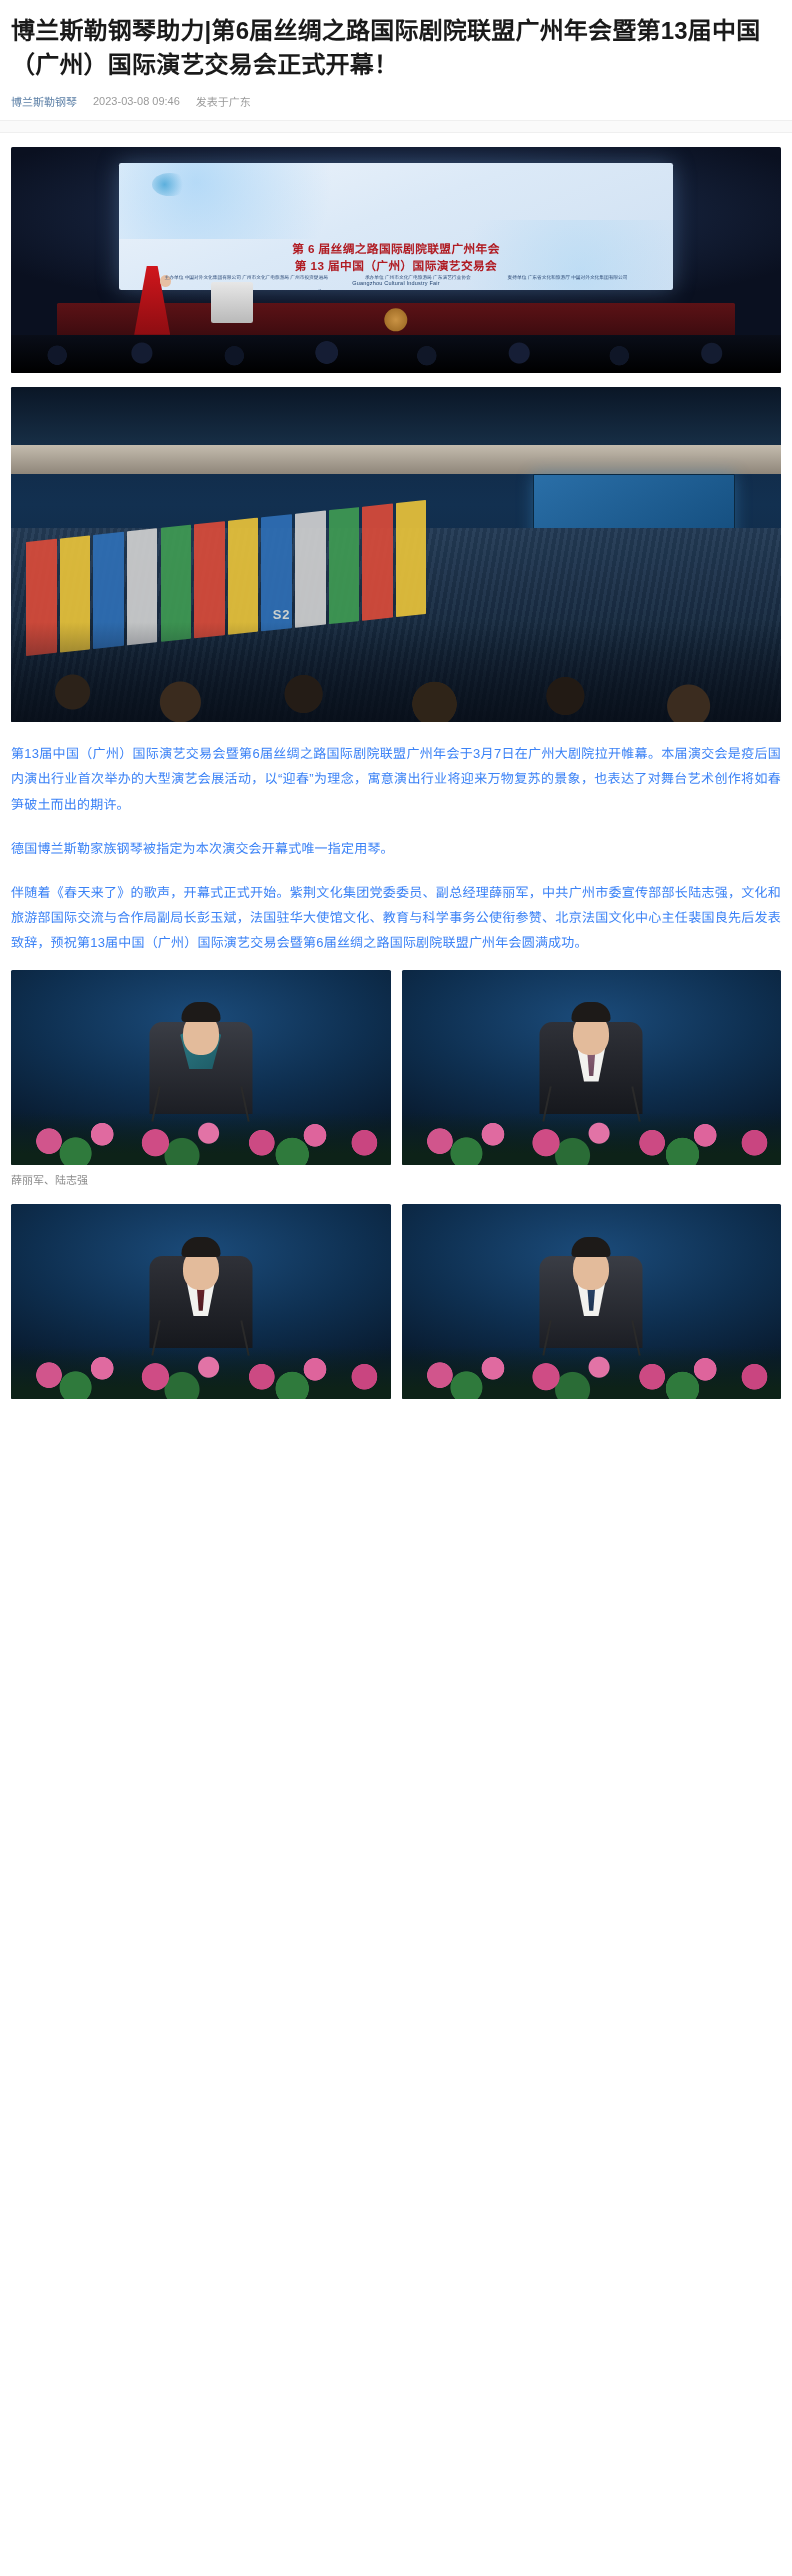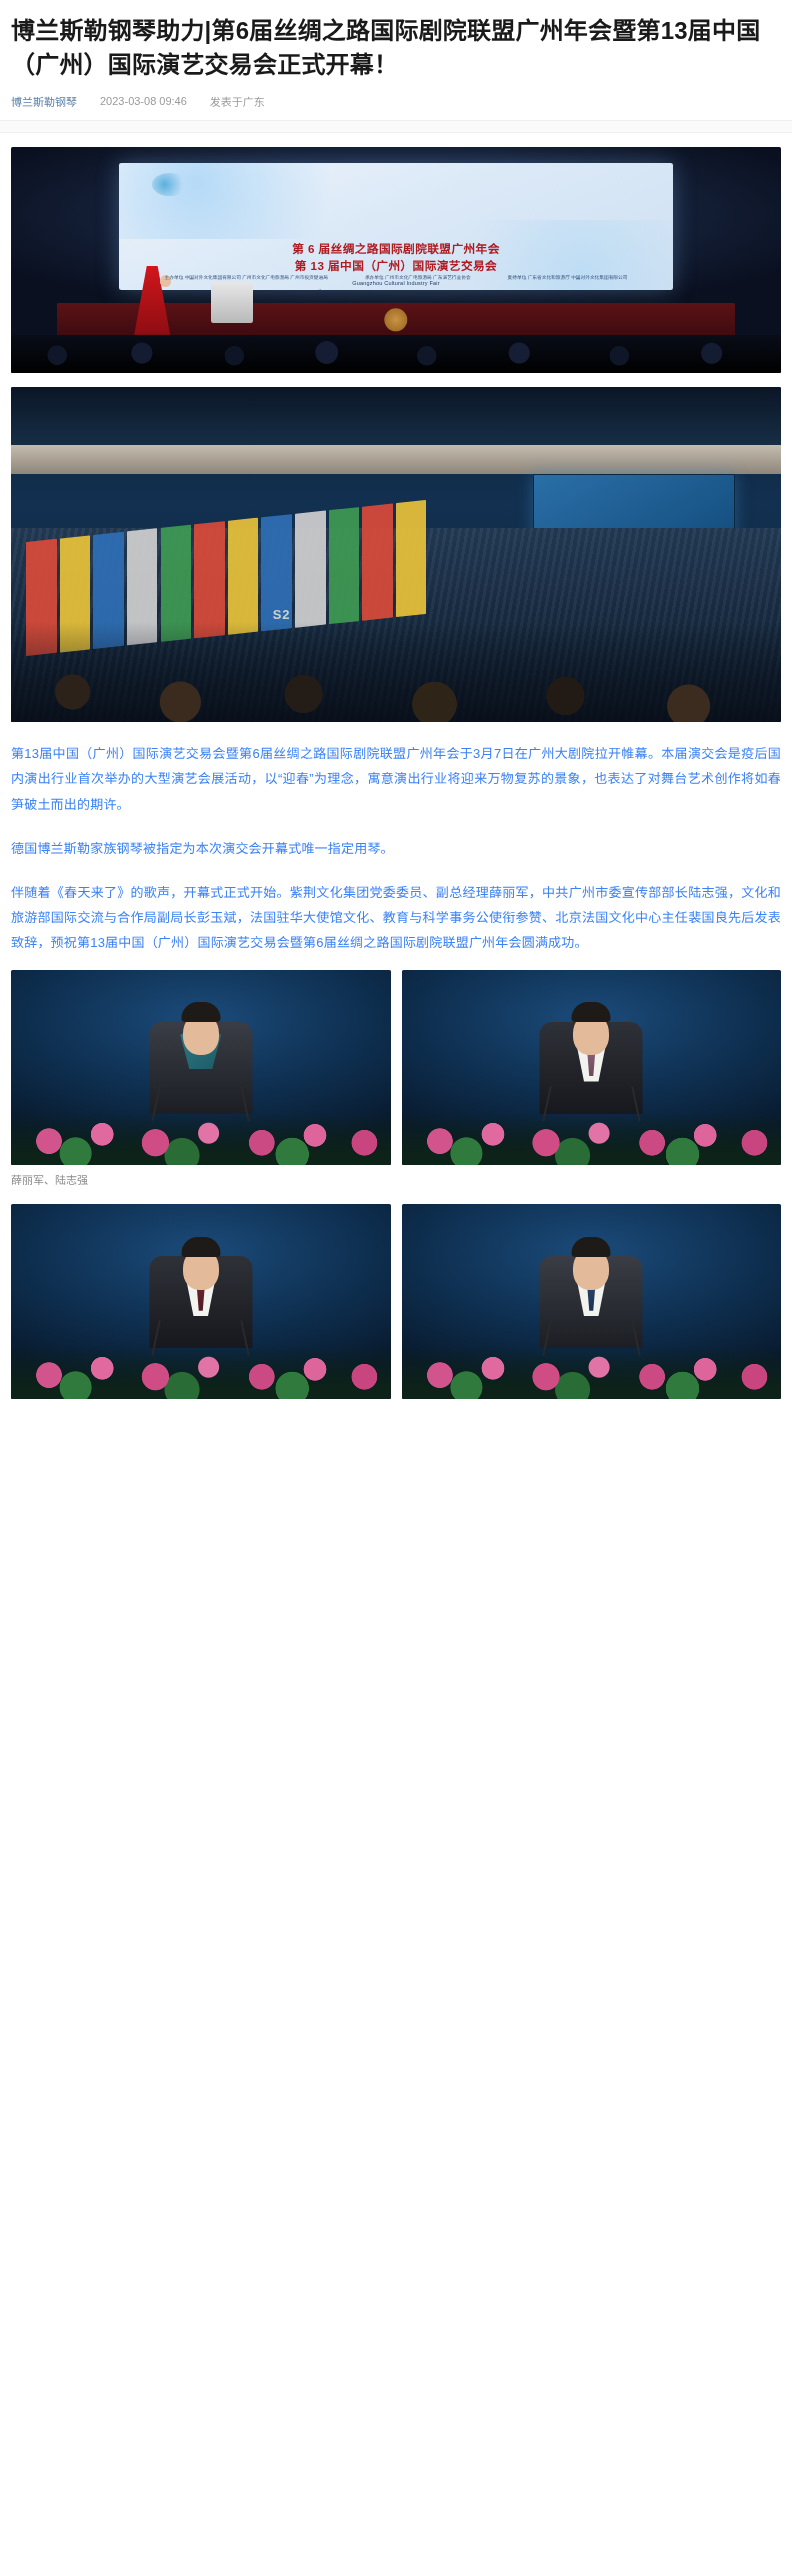--- a/index.html
+++ b/index.html
@@ -29,21 +29,21 @@
     font-size: 24px;
     line-height: 1.42;
     font-weight: 700;
     color: #1a1a1a;
     letter-spacing: 0.2px;
     margin: 0 0 11px 0;
   }
   .meta-row {
     display: flex;
     align-items: center;
-    gap: 23px;
+    gap: 16px;
     font-size: 11px;
     color: #9a9a9a;
     padding-bottom: 1.6px;
   }
   .meta-account {
     color: #5b7fa6;
     font-size: 11px;
     cursor: pointer;
   }
   .meta-date {

